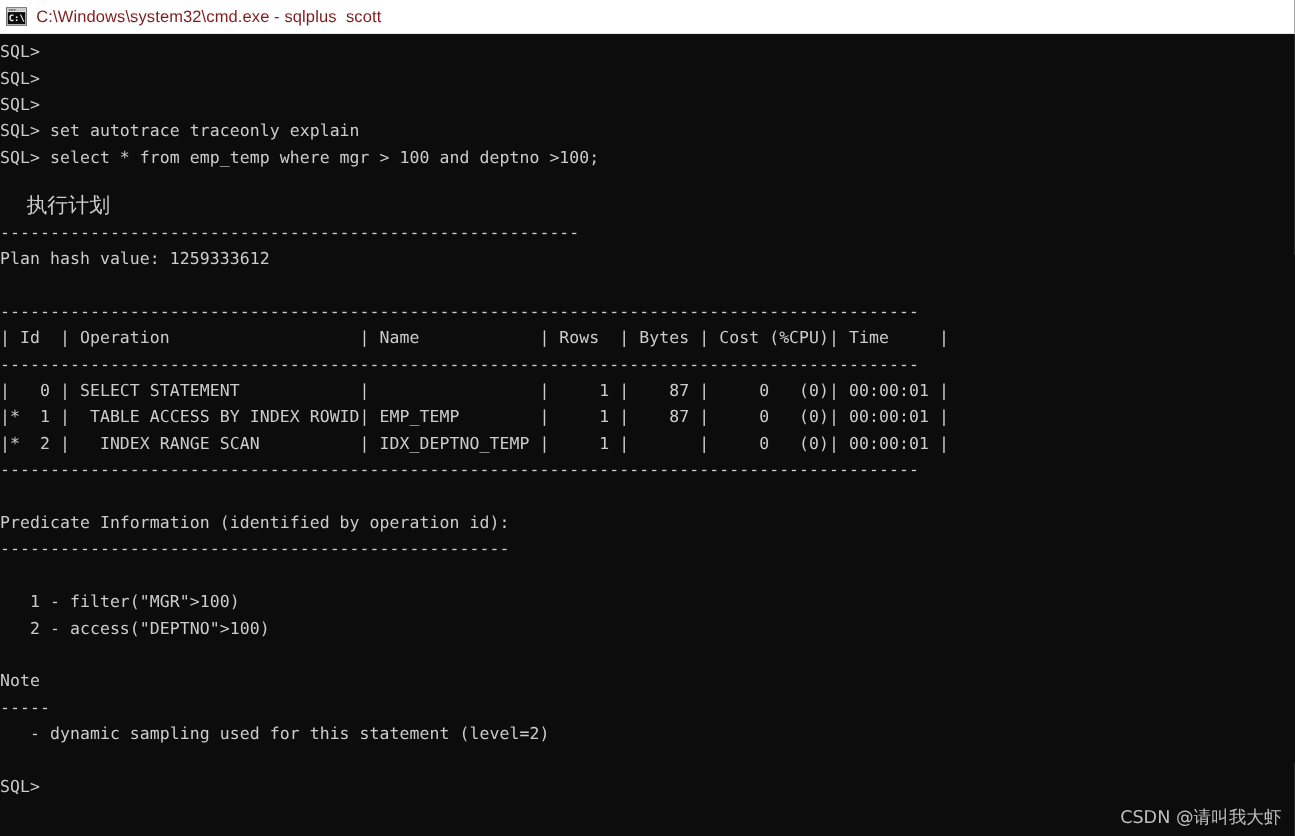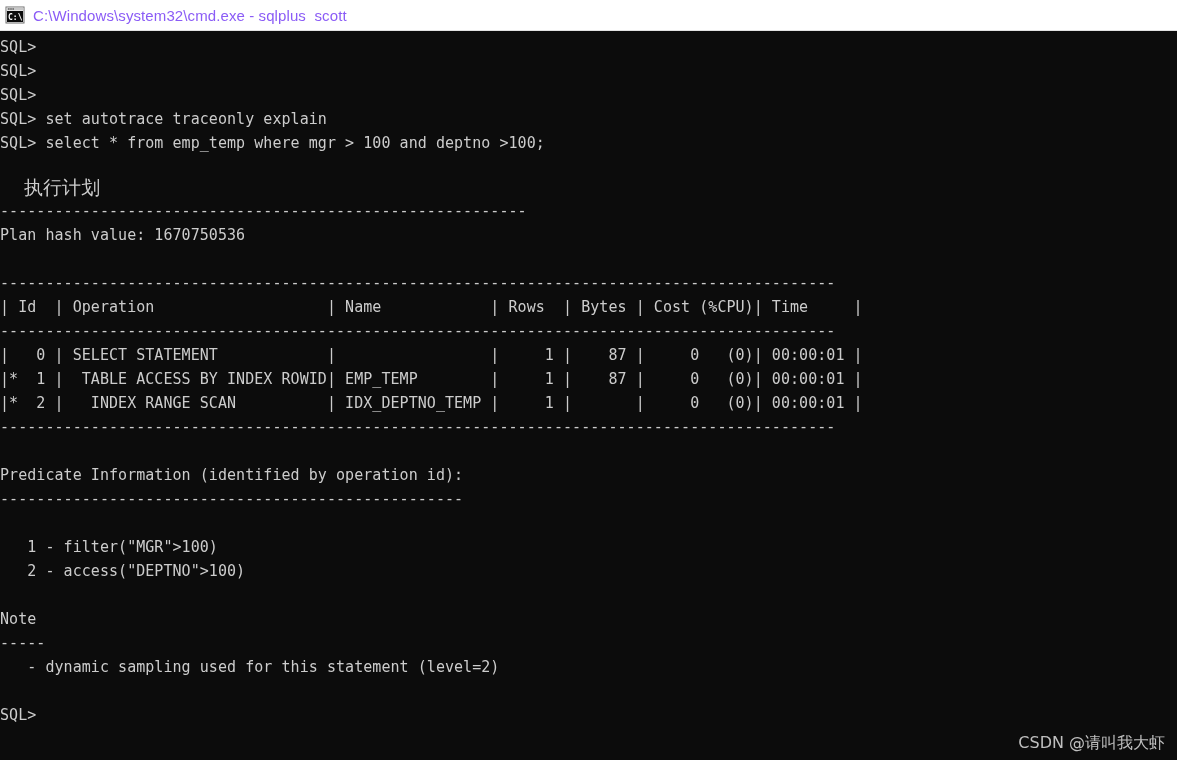--- a/index.html
+++ b/index.html
@@ -38,21 +38,21 @@
   #cmd-icon {
     width: 20px;
     height: 20px;
     flex: 0 0 auto;
     margin-right: 8px;
     position: relative;
   }
   #title-text {
     font-family: "Liberation Sans", sans-serif;
     font-size: 15px;
-    color: #8b5cf6;
+    color: #7f1d1d;
     white-space: pre;
     letter-spacing: 0.1px;
   }
 
   
   #console {
     position: absolute;
     left: 0;
     top: 31px;
     width: 1177px;
@@ -113,21 +113,21 @@
   <div id="console">
 
     <div class="term-line" style="top:4px">SQL&gt;</div>
     <div class="term-line" style="top:28px">SQL&gt;</div>
     <div class="term-line" style="top:52px">SQL&gt;</div>
     <div class="term-line" style="top:76px">SQL&gt; set autotrace traceonly explain</div>
     <div class="term-line" style="top:100px">SQL&gt; select * from emp_temp where mgr &gt; 100 and deptno &gt;100;</div>
 
     <div class="term-line cjk" style="top:144px">执行计划</div>
     <div class="term-line" style="top:168px">----------------------------------------------------------</div>
-    <div class="term-line" style="top:192px">Plan hash value: 1670750536</div>
+    <div class="term-line" style="top:192px">Plan hash value: 1259333612</div>
 
     <div class="term-line" style="top:240px">--------------------------------------------------------------------------------------------</div>
     <div class="term-line" style="top:264px">| Id  | Operation                   | Name            | Rows  | Bytes | Cost (%CPU)| Time     |</div>
     <div class="term-line" style="top:288px">--------------------------------------------------------------------------------------------</div>
     <div class="term-line" style="top:312px">|   0 | SELECT STATEMENT            |                 |     1 |    87 |     0   (0)| 00:00:01 |</div>
     <div class="term-line" style="top:336px">|*  1 |  TABLE ACCESS BY INDEX ROWID| EMP_TEMP        |     1 |    87 |     0   (0)| 00:00:01 |</div>
     <div class="term-line" style="top:360px">|*  2 |   INDEX RANGE SCAN          | IDX_DEPTNO_TEMP |     1 |       |     0   (0)| 00:00:01 |</div>
     <div class="term-line" style="top:384px">--------------------------------------------------------------------------------------------</div>
 
     <div class="term-line" style="top:432px">Predicate Information (identified by operation id):</div>

